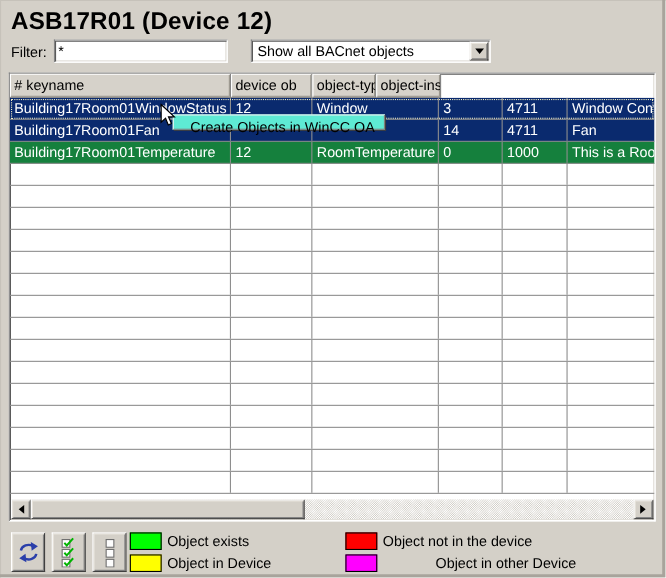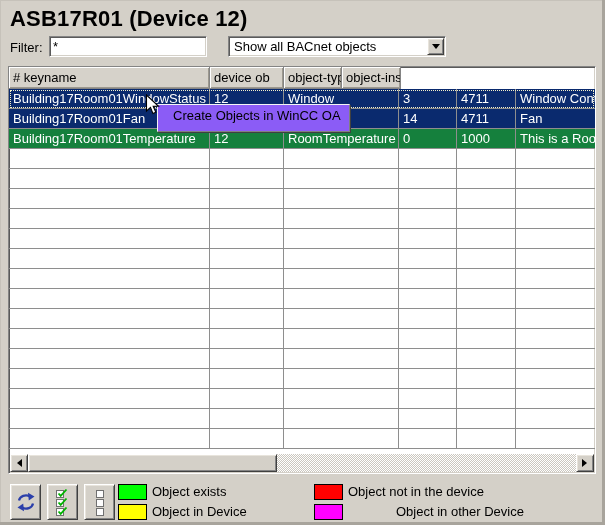--- a/index.html
+++ b/index.html
@@ -56,22 +56,22 @@
   
   .hscroll{position:absolute;left:10px;top:454px;width:584px;height:18px;}
   .dither{position:absolute;left:18px;right:18px;top:0;height:18px;background:#fff;
     background-image:linear-gradient(45deg,#cbc7bf 25%,transparent 25%,transparent 75%,#cbc7bf 75%),
                      linear-gradient(45deg,#cbc7bf 25%,transparent 25%,transparent 75%,#cbc7bf 75%);
     background-size:2px 2px;background-position:0 0,1px 1px;}
   .sbtn{position:absolute;top:0;width:18px;height:18px;display:flex;align-items:center;justify-content:center;}
   .thumb{position:absolute;left:18px;top:0;width:249px;height:18px;}
 
   
-  .ctxmenu{position:absolute;left:157px;top:104px;min-width:160px;height:28px;
-    background:#8b5cf6;border:1px solid #808080;border-top-color:#f4f4f4;border-left-color:#f4f4f4;
+  .ctxmenu{position:absolute;left:157px;top:104px;min-width:160px;height:14px;
+    background:#5eead4;border:1px solid #808080;border-top-color:#f4f4f4;border-left-color:#f4f4f4;
     box-shadow:1px 1px 0 #404040;box-sizing:border-box;}
   .ctxmenu .mitem{padding:3px 8px 0 15px;white-space:nowrap;line-height:15px;}
   .cursor{position:absolute;left:145px;top:94px;pointer-events:none;}
 
   
   .toolbtn{position:absolute;top:484px;width:31px;height:36px;display:flex;align-items:center;justify-content:center;}
   .swatch{position:absolute;width:29px;height:16px;border:1px solid #000;box-sizing:border-box;}
   .legend-label{position:absolute;line-height:16px;white-space:nowrap;}
 </style>
 </head>

